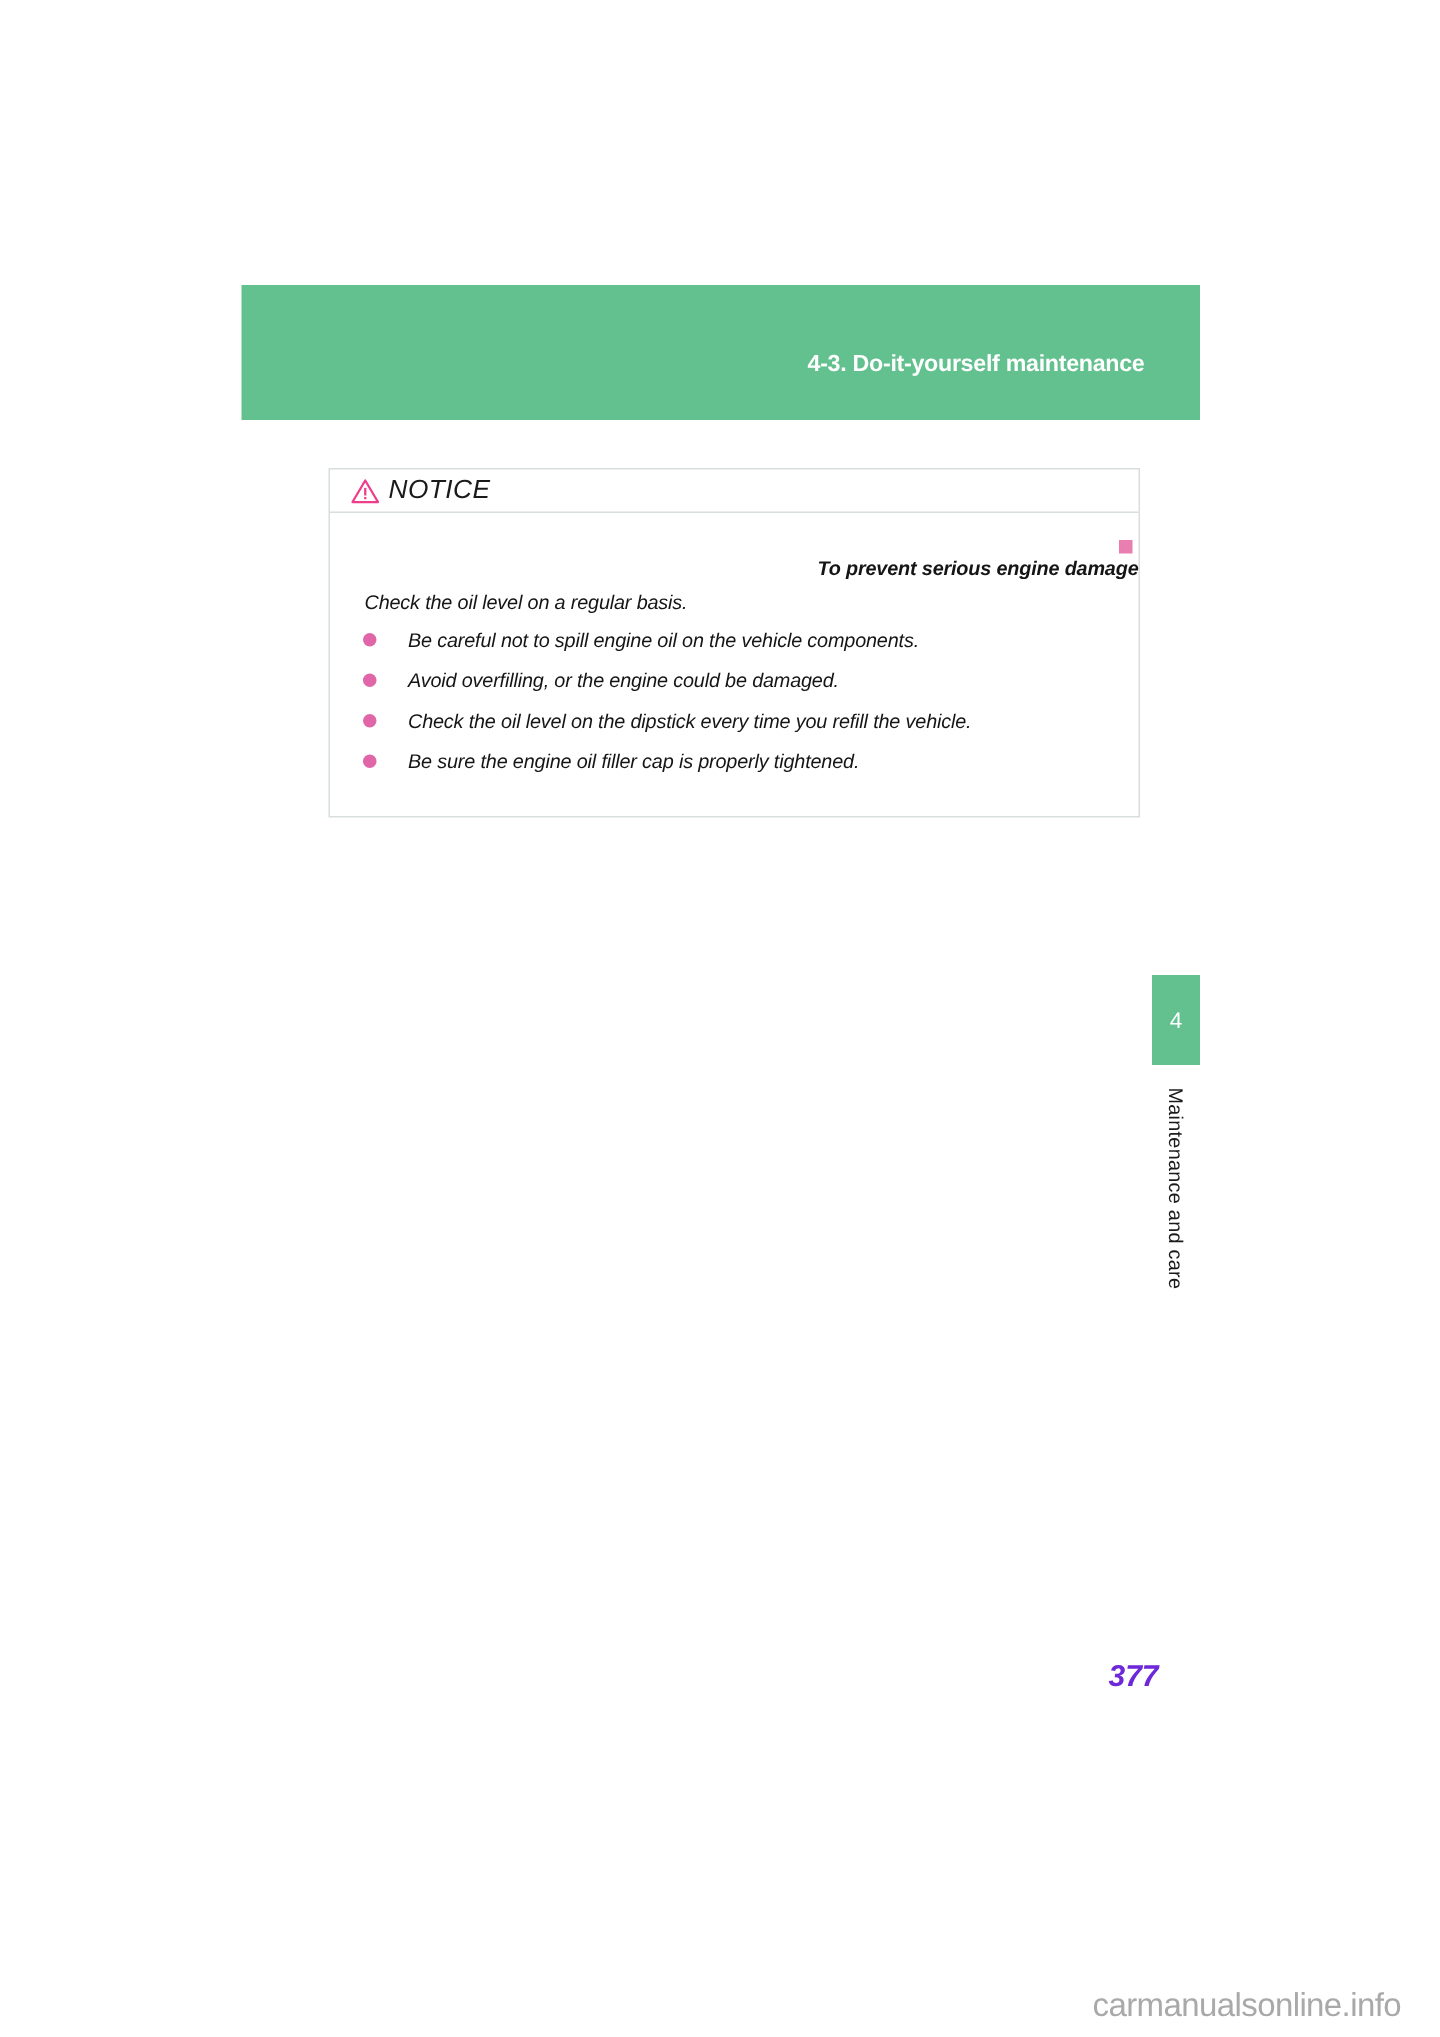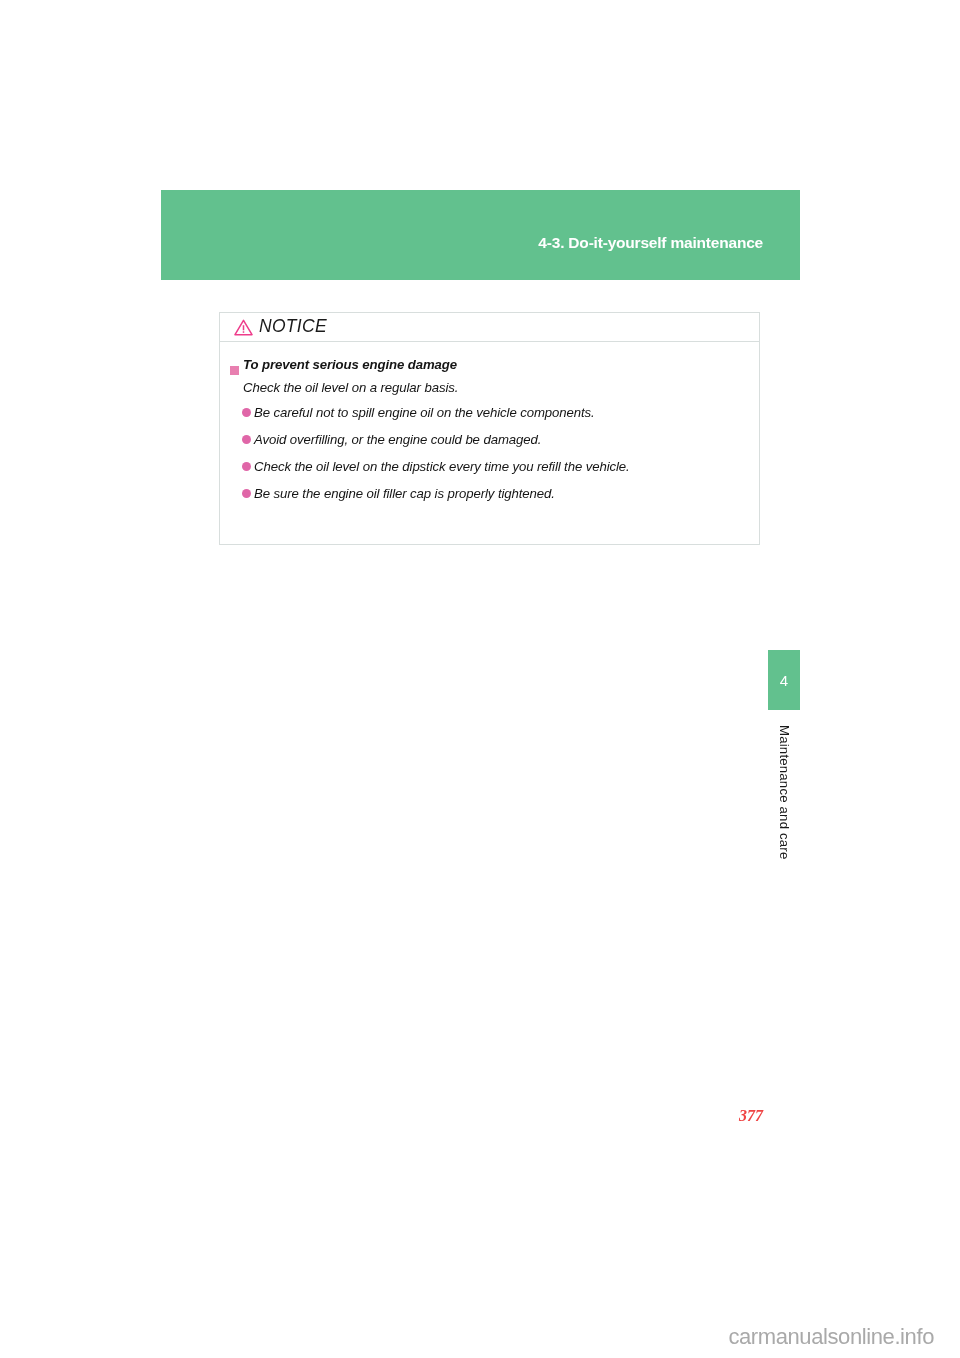--- a/index.html
+++ b/index.html
@@ -75,20 +75,21 @@
 
   .notice-body {
     padding: 13px 0 0 0;
   }
 
   .sub-head {
     display: flex;
     align-items: flex-end;
     padding-left: 10px;
     margin-bottom: 3px;
+    flex-direction: column;
   }
   .sq-bullet {
     width: 9px;
     height: 9px;
     background: #e87fb0;
     flex: none;
     margin-top: 5px;
     margin-right: 4px;
   }
   .sub-head-text {
@@ -126,20 +127,21 @@
     background: #e066a8;
     flex: none;
     margin-top: 5px;
     margin-right: 3px;
   }
   .bullet-text {
     font-size: 13.2px;
     line-height: 1.5;
     color: #151515;
     letter-spacing: -0.1px;
+    margin-left: 18px;
   }
 
   
   .chapter-tab {
     position: absolute;
     left: 768px;
     top: 650px;
     width: 32px;
     height: 60px;
     background: #62c18e;
@@ -167,25 +169,24 @@
     color: #1a1a1a;
     letter-spacing: 0.2px;
     white-space: nowrap;
   }
 
   
   .page-number {
     position: absolute;
     left: 739px;
     top: 1107px;
-    font-size: 16px;
+    font-size: 20px;
     font-weight: bold;
-    color: #ef4444;
+    color: #6d28d9;
     font-style: italic;
-    font-family: Liberation Serif, serif;
   }
 
   
   .watermark {
     position: absolute;
     right: 26px;
     bottom: 8px;
     font-size: 22px;
     color: #a9a9a9;
     letter-spacing: -0.4px;

